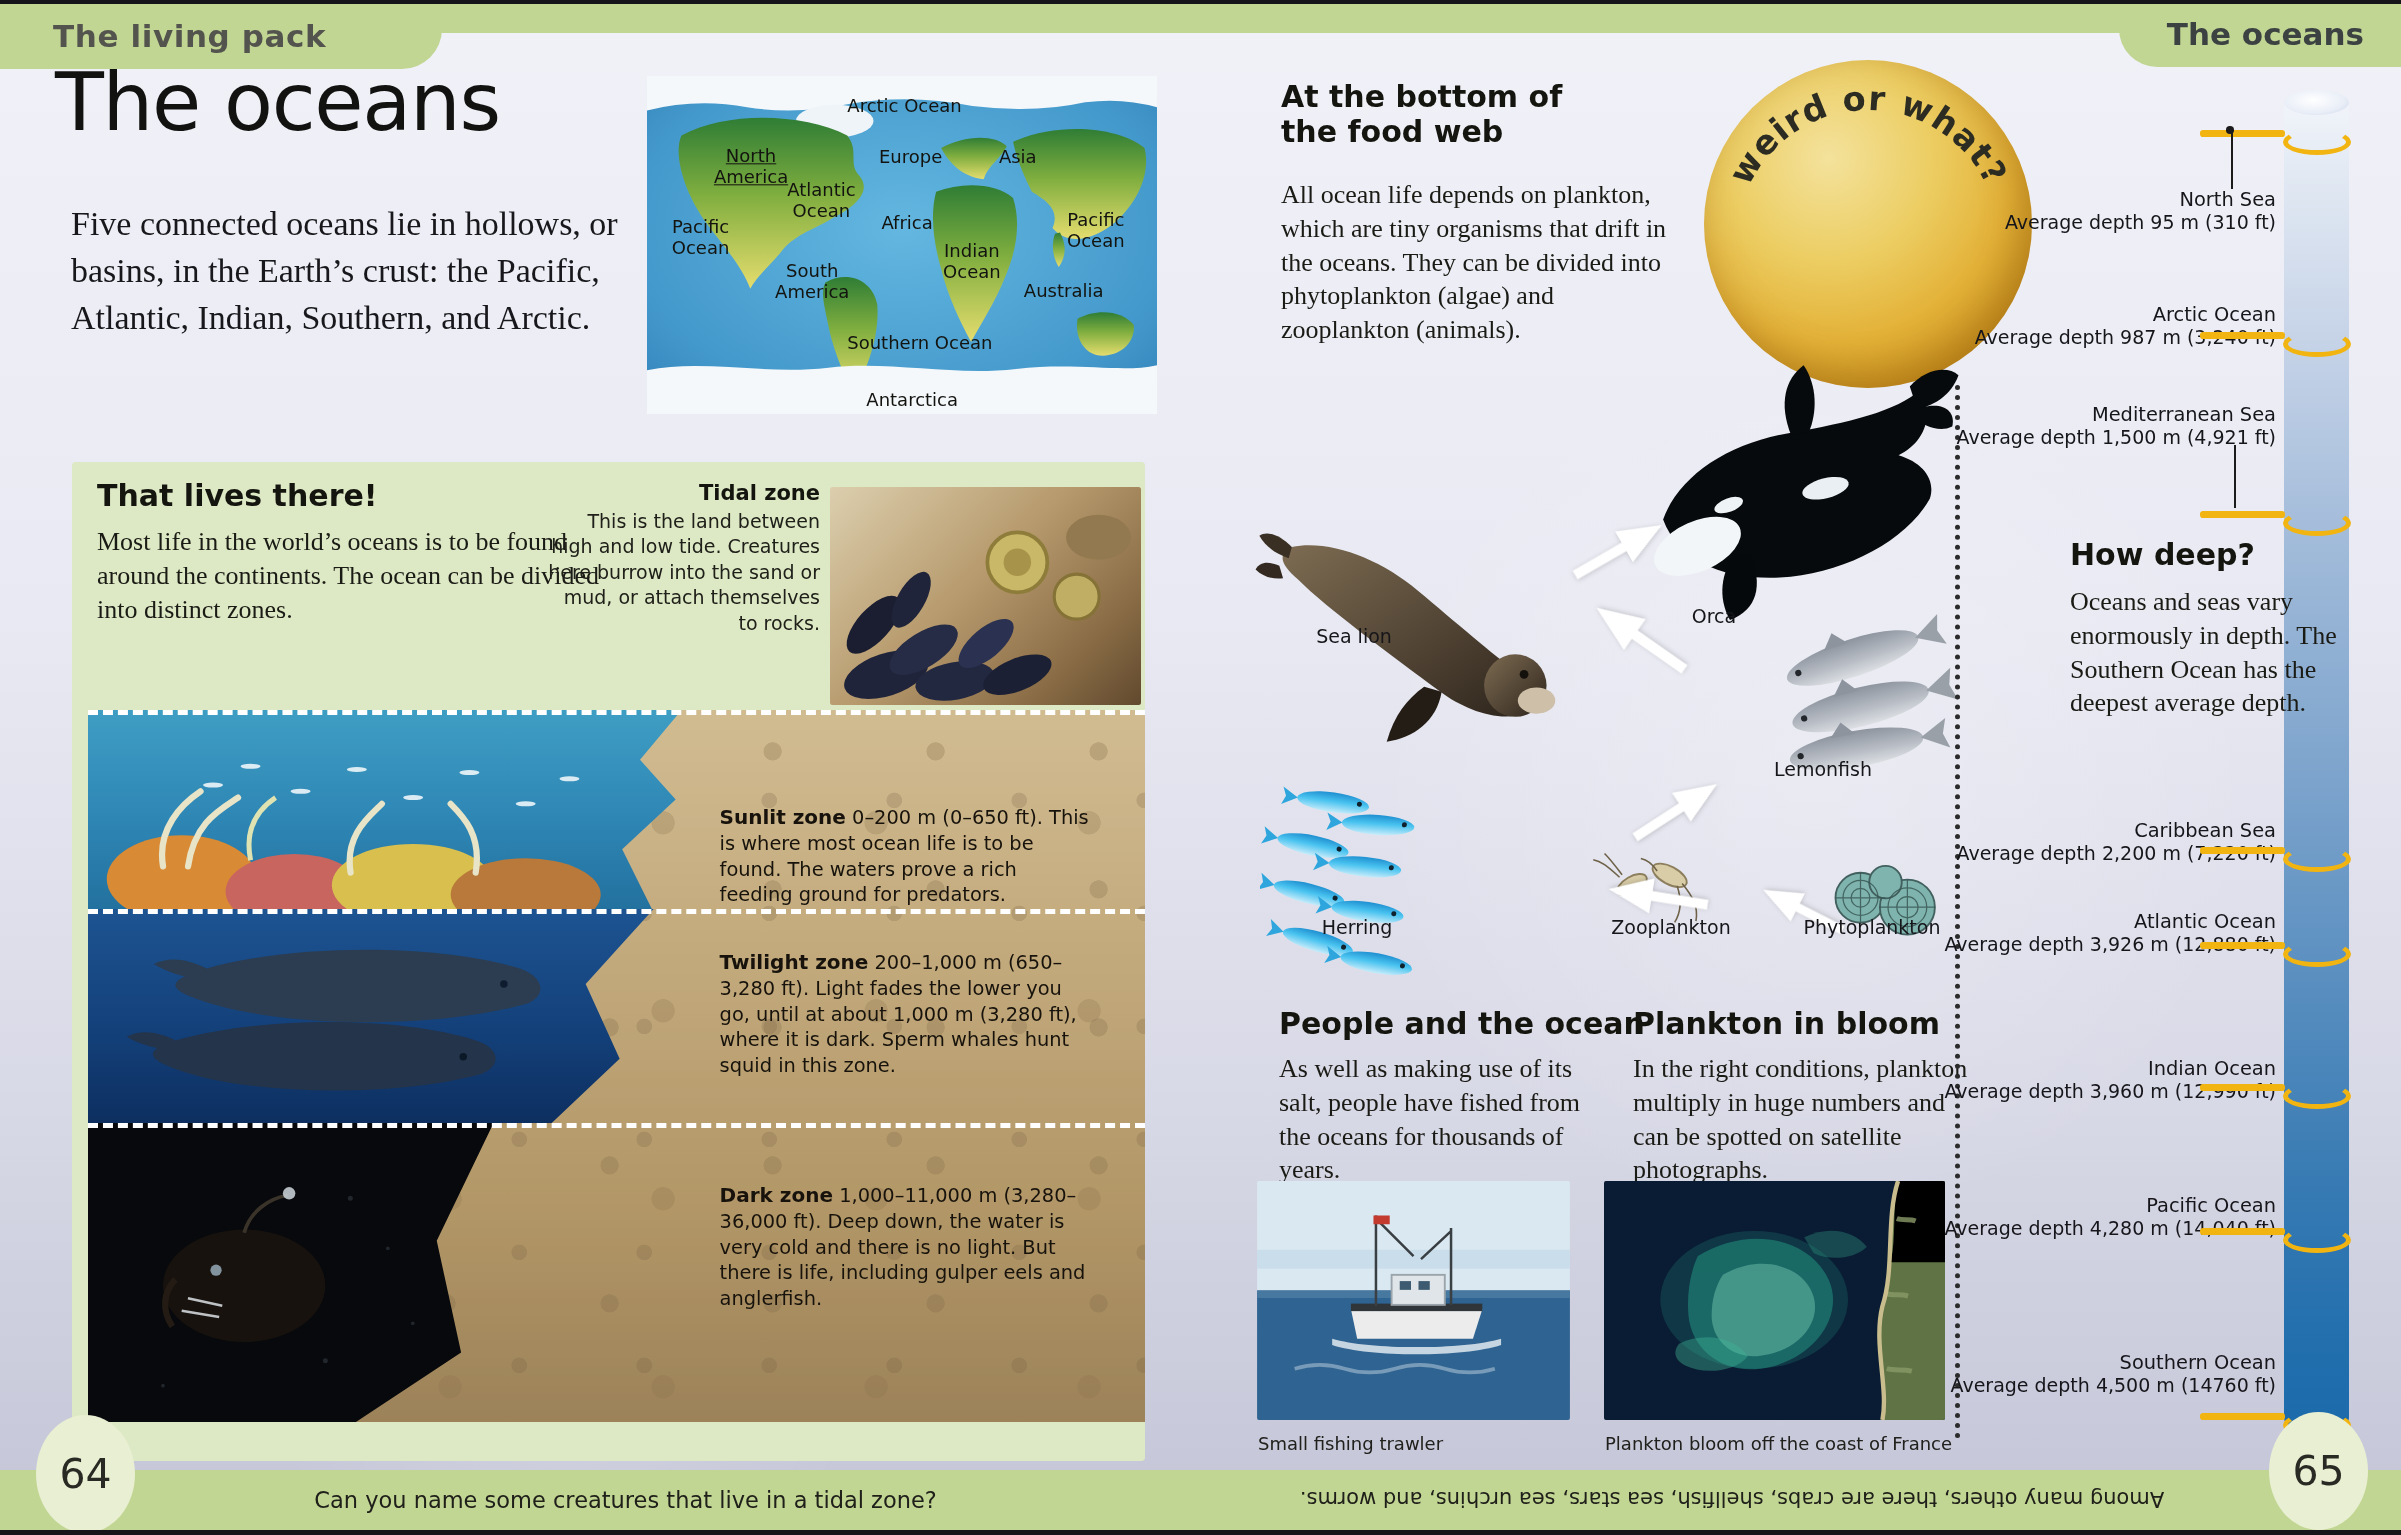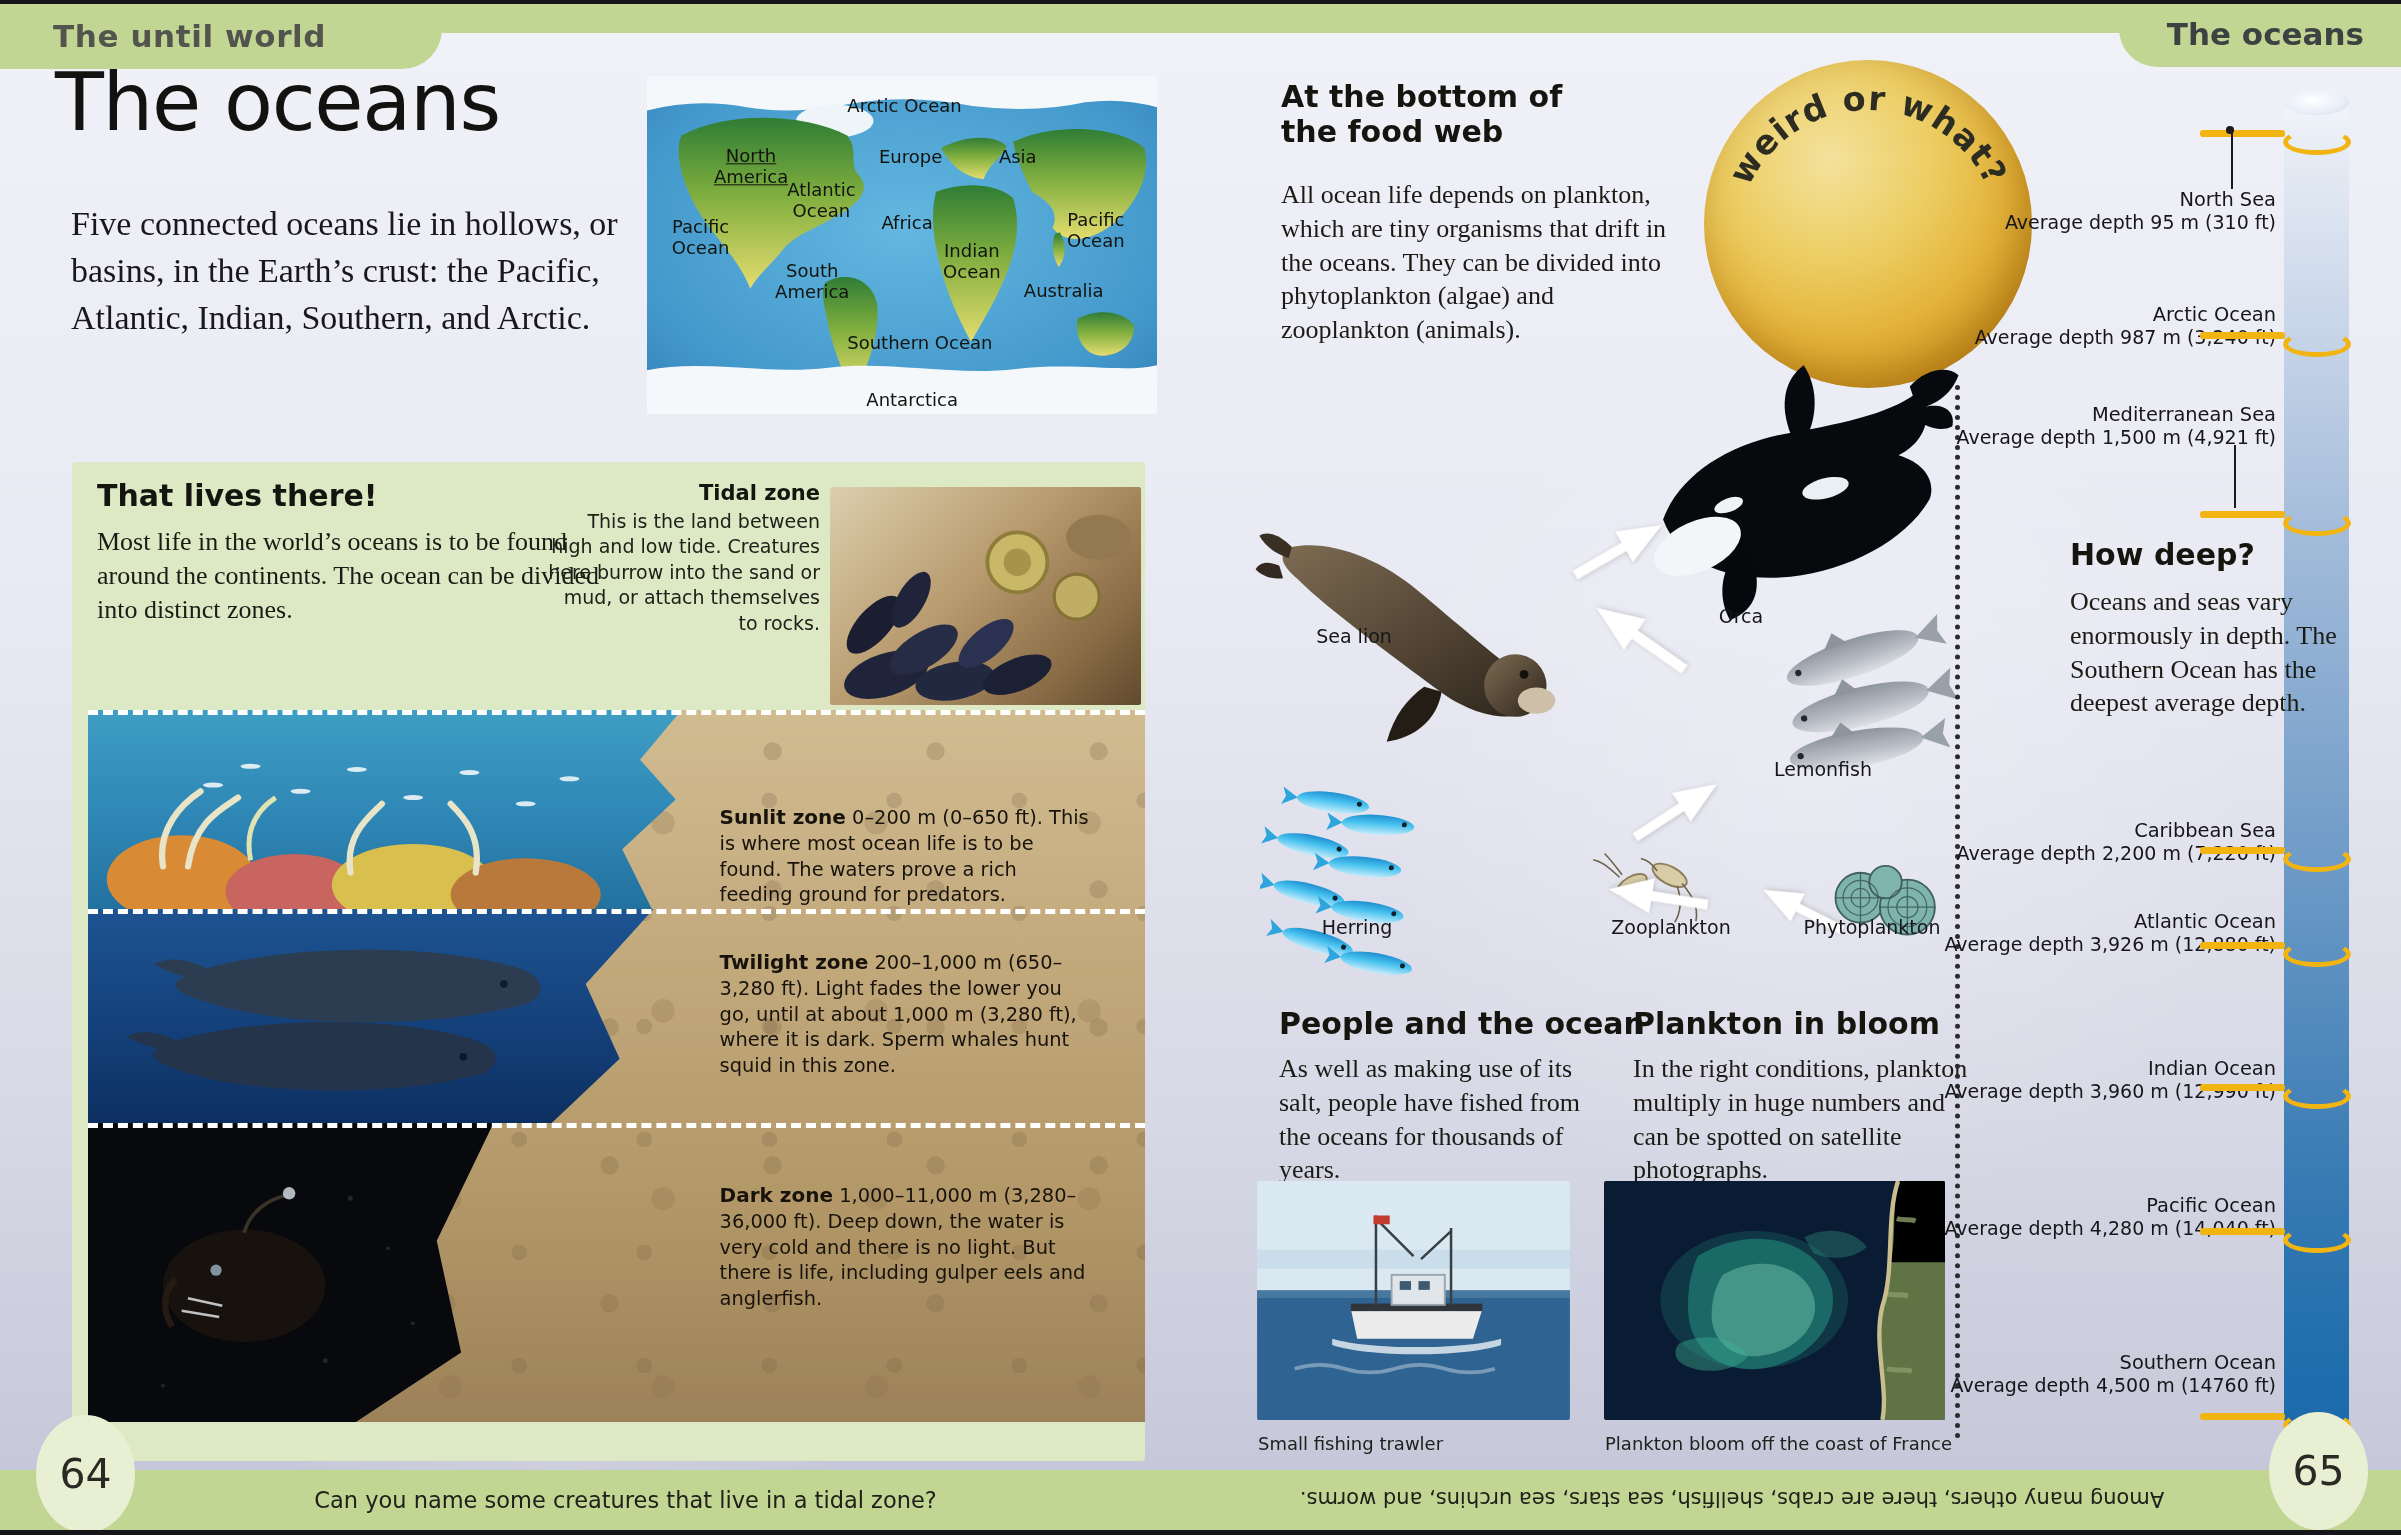--- a/index.html
+++ b/index.html
@@ -113,21 +113,21 @@
 </style>
 </head>
 <body>
 
 <div class="abs bg-blob" style="left:1376px;top:313px;width:876px;height:938px;opacity:.5;"></div>
 <div class="abs bg-blob" style="left:188px;top:1188px;width:750px;height:375px;opacity:.35;"></div>
 
 <div class="abs hdr-strip"></div>
 <div class="abs hdr-tab-left"></div>
 <div class="abs hdr-tab-right"></div>
-<div class="abs hdr-left-label">The until world</div>
+<div class="abs hdr-left-label">The living pack</div>
 <div class="abs hdr-right-label">The oceans</div>
 <div class="abs edge-top"></div>
 
 <h1 class="abs page-title sans" style="margin:0;">The oceans</h1>
 <p class="abs intro-body serif" style="margin:13px;">Five connected oceans lie in hollows, or basins, in the Earth’s crust: the Pacific, Atlantic, Indian, Southern, and Arctic.</p>
 
 <div class="abs map-box">
   <svg width="510" height="338" viewBox="0 0 815 540">
     <defs>
       <radialGradient id="ocean" cx="50%" cy="45%" r="75%">
@@ -460,21 +460,21 @@
 <div class="arrow" style="left:1754px;top:888px;transform:rotate(207deg);">
   <svg width="94" height="38" viewBox="0 0 150 58">
       <path d="M0,22 h80 v-18 l62,25 -62,25 v-18 h-80 z" fill="#ffffff"></path>
     </svg>
 </div>
 
 <div>
 
     <div class="fw-label" style="left: 1354px; top: 636px;">Sea lion</div>
 
-    <div class="fw-label" style="left: 1714px; top: 616px; margin-left: 27px;">Orca</div>
+    <div class="fw-label" style="left: 1714px; top: 616px;">Orca</div>
 
     <div class="fw-label" style="left: 1823px; top: 769px;">Lemonfish</div>
 
     <div class="fw-label" style="left: 1357px; top: 927px;">Herring</div>
 
     <div class="fw-label" style="left: 1671px; top: 927px;">Zooplankton</div>
 
     <div class="fw-label" style="left: 1872px; top: 927px;">Phytoplankton</div>
   </div>
 

